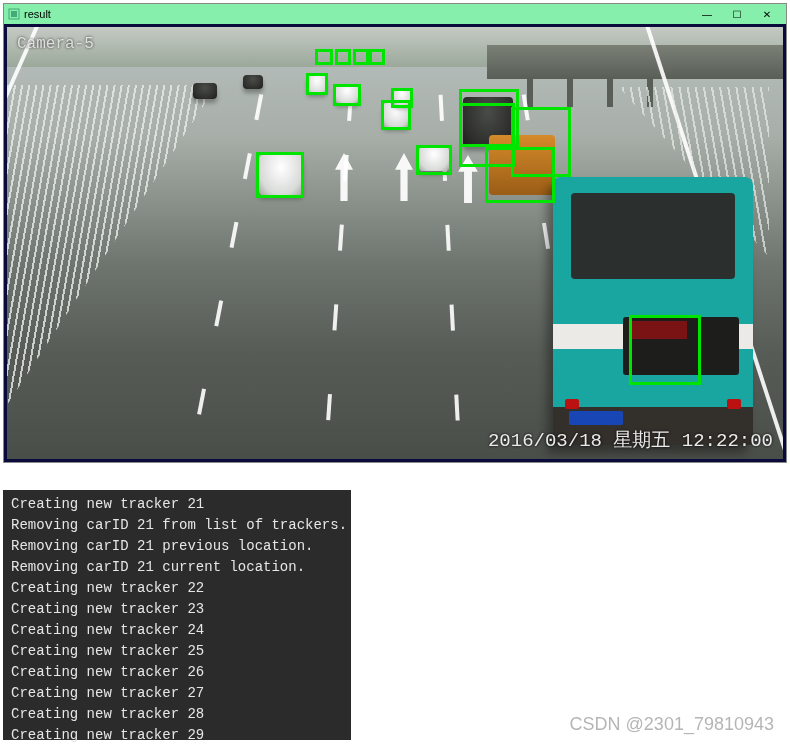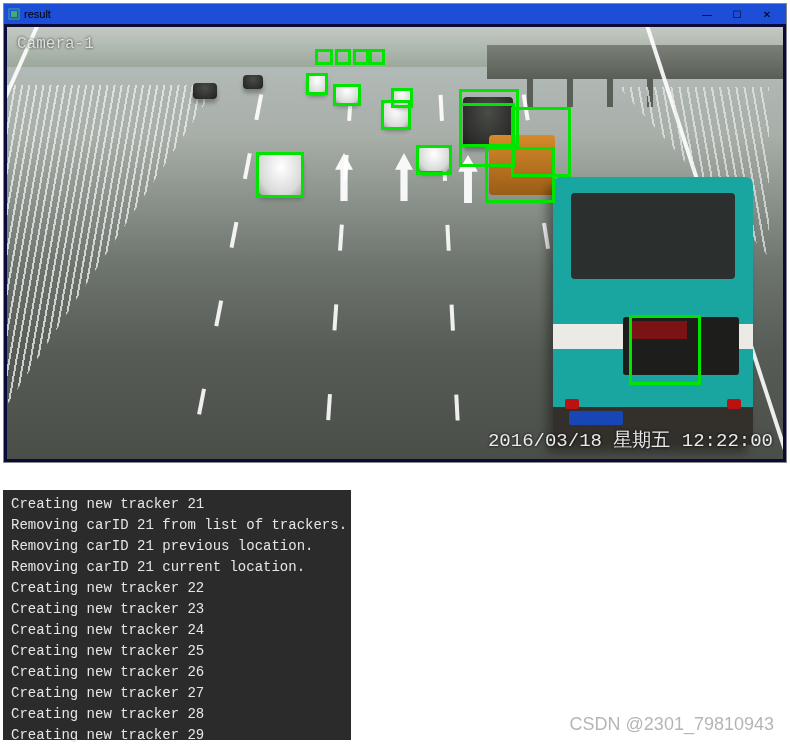--- a/index.html
+++ b/index.html
@@ -15,21 +15,21 @@
       position: absolute;
       left: 3px; top: 3px;
       width: 784px;
       background: #fff;
       border: 1px solid #888;
     }
     .titlebar {
       display: flex;
       align-items: center;
       height: 20px;
-      background: #1d4ed8;
+      background: #86efac;
       padding: 0 4px;
       font-size: 11px;
       color: #000;
     }
     .titlebar .app-icon {
       width: 12px; height: 12px;
       margin-right: 4px;
       display: inline-block;
     }
     .titlebar .title { flex: 1; }
@@ -195,21 +195,21 @@
         <div class="bbox" style="left: 452px; top: 76px; width: 56px; height: 64px;"></div>
         <div class="bbox" style="left: 478px; top: 120px; width: 70px; height: 56px;"></div>
         <div class="bbox" style="left: 504px; top: 80px; width: 60px; height: 70px;"></div>
         <div class="bbox" style="left: 308px; top: 22px; width: 18px; height: 16px;"></div>
         <div class="bbox" style="left: 328px; top: 22px; width: 16px; height: 16px;"></div>
         <div class="bbox" style="left: 346px; top: 22px; width: 16px; height: 16px;"></div>
         <div class="bbox" style="left: 362px; top: 22px; width: 16px; height: 16px;"></div>
         <div class="bbox" style="left: 622px; top: 288px; width: 72px; height: 70px;"></div>
       </div>
 
-    <div class="cam-label">Camera-1</div>
+    <div class="cam-label">Camera-5</div>
     <div class="timestamp">2016/03/18 星期五 12:22:00</div>
   </div>
 </div>
 
 <div class="console" id="console">Creating new tracker 21
 Removing carID 21 from list of trackers.
 Removing carID 21 previous location.
 Removing carID 21 current location.
 Creating new tracker 22
 Creating new tracker 23

